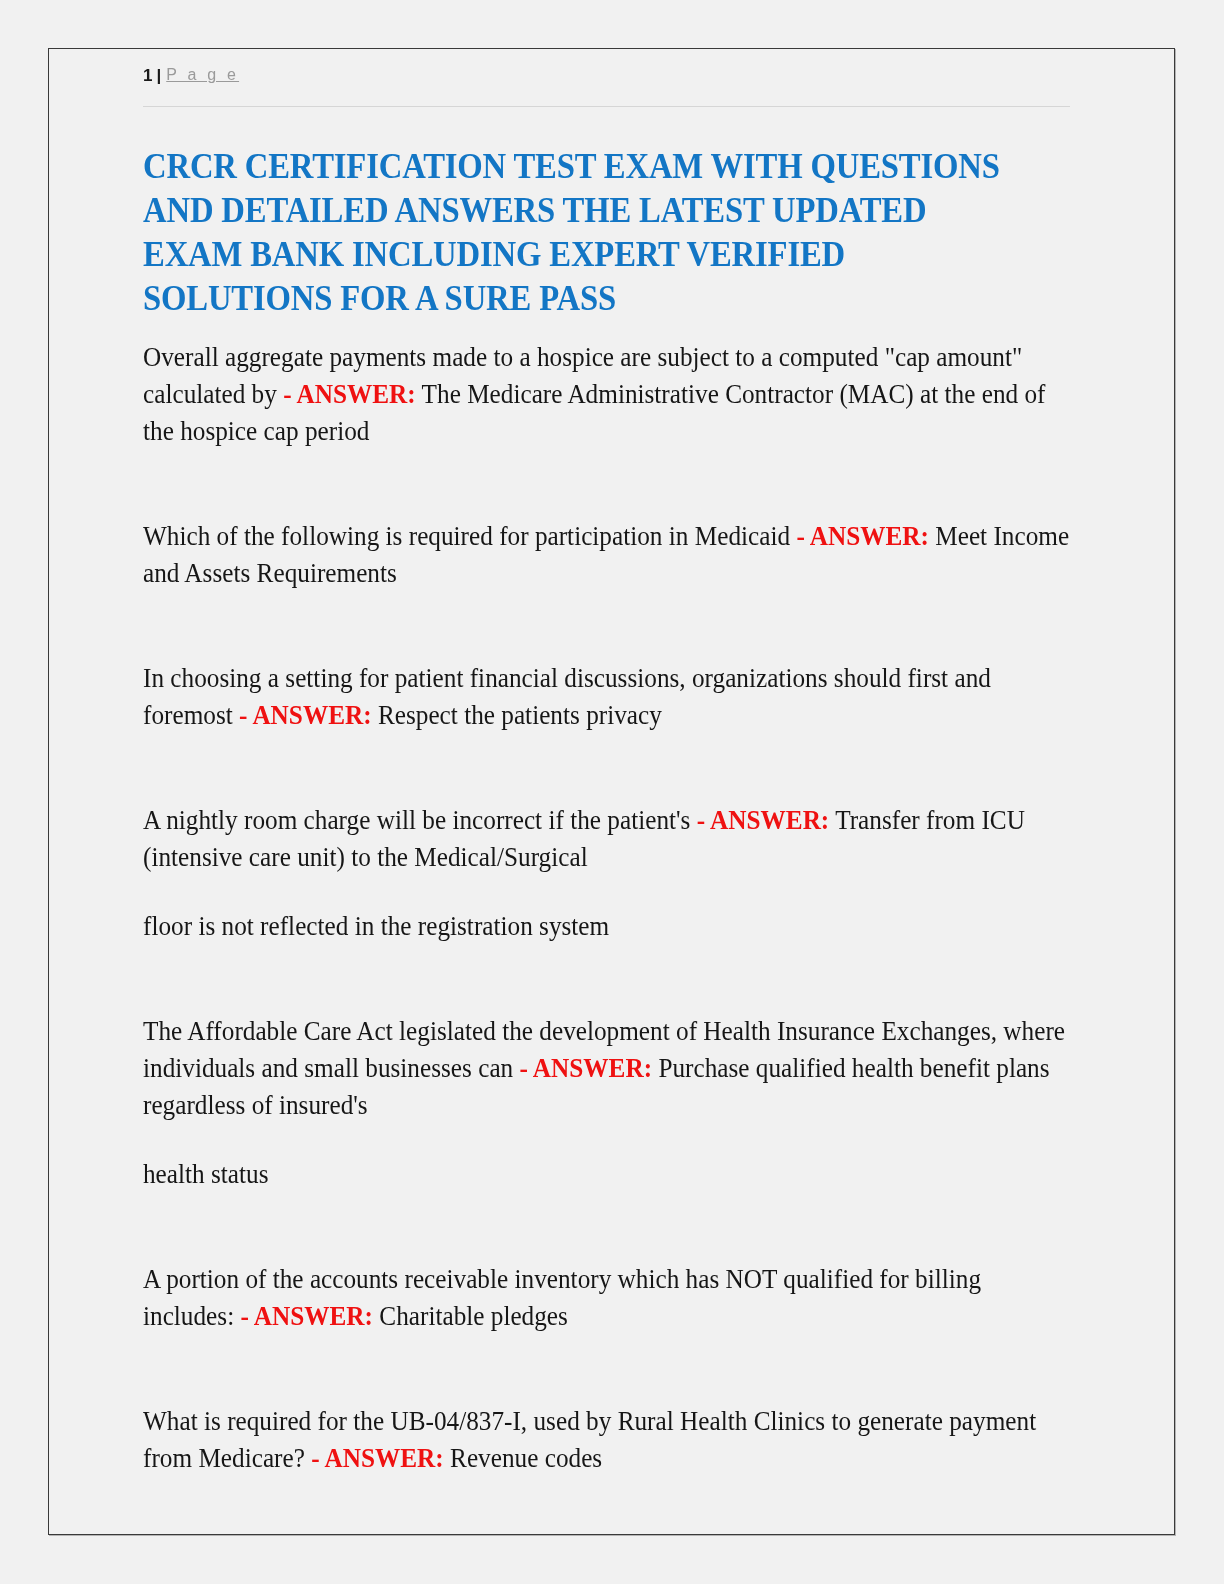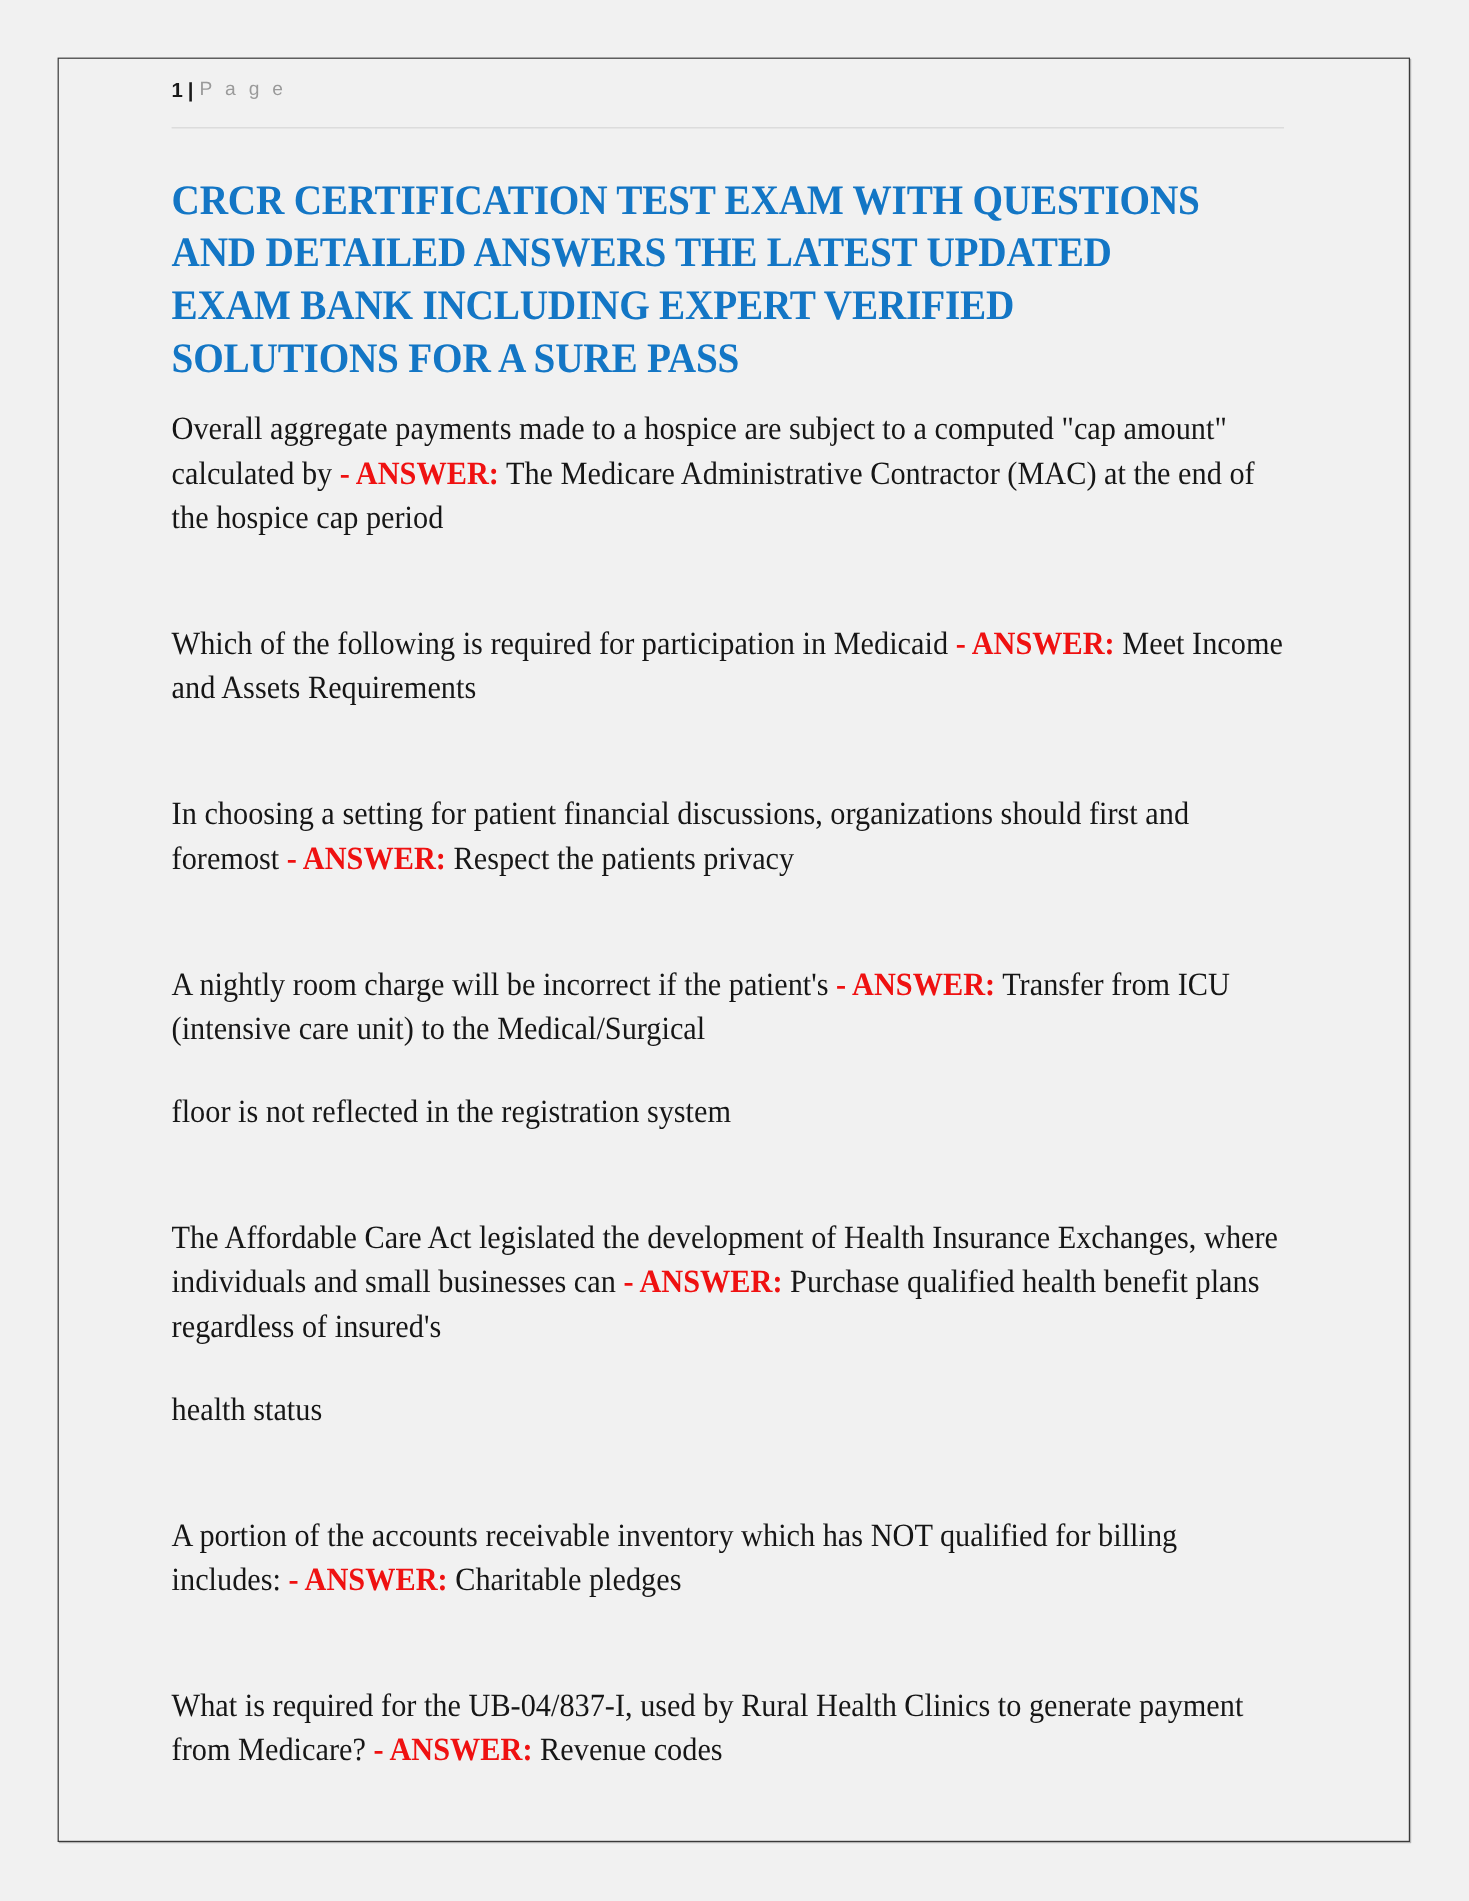--- a/index.html
+++ b/index.html
@@ -60,20 +60,21 @@
     line-height: 1;
     margin: 0 5px 0 4px;
   }
   .hdr-page {
     font-family: "Liberation Sans", "DejaVu Sans", sans-serif;
     font-weight: normal;
     font-size: 16px;
     color: #9a9a9a;
     letter-spacing: 3.2px;
     line-height: 1;
+    text-decoration: underline;
   }
 
   
   #doc-title {
     margin: 0;
     padding-top: 38px;
     font-family: "Liberation Serif", "DejaVu Serif", serif;
     font-weight: bold;
     font-size: 35px;
     line-height: 44px;

